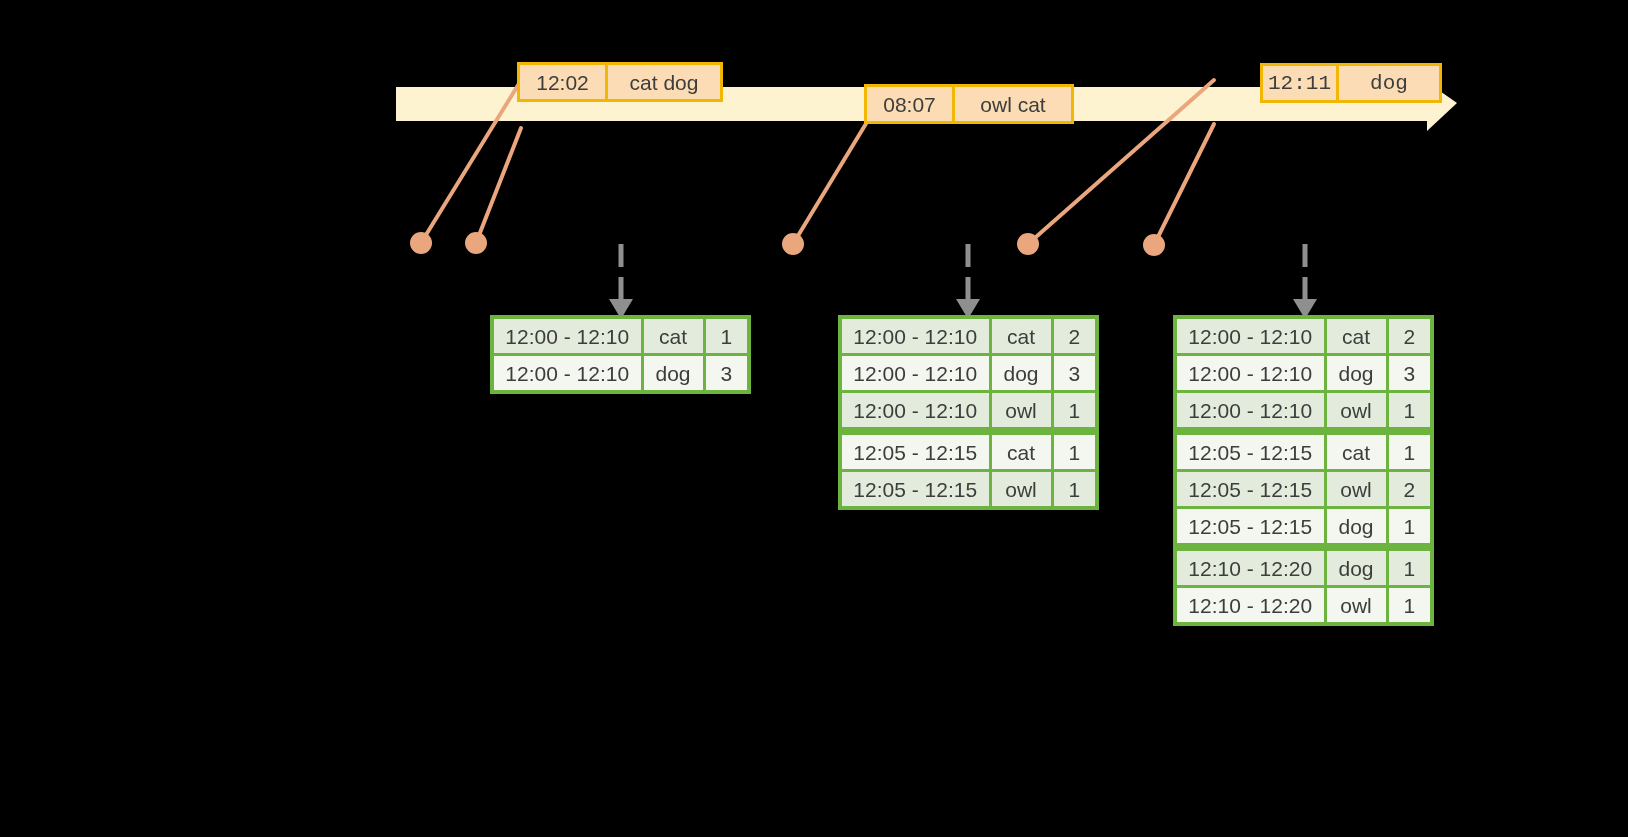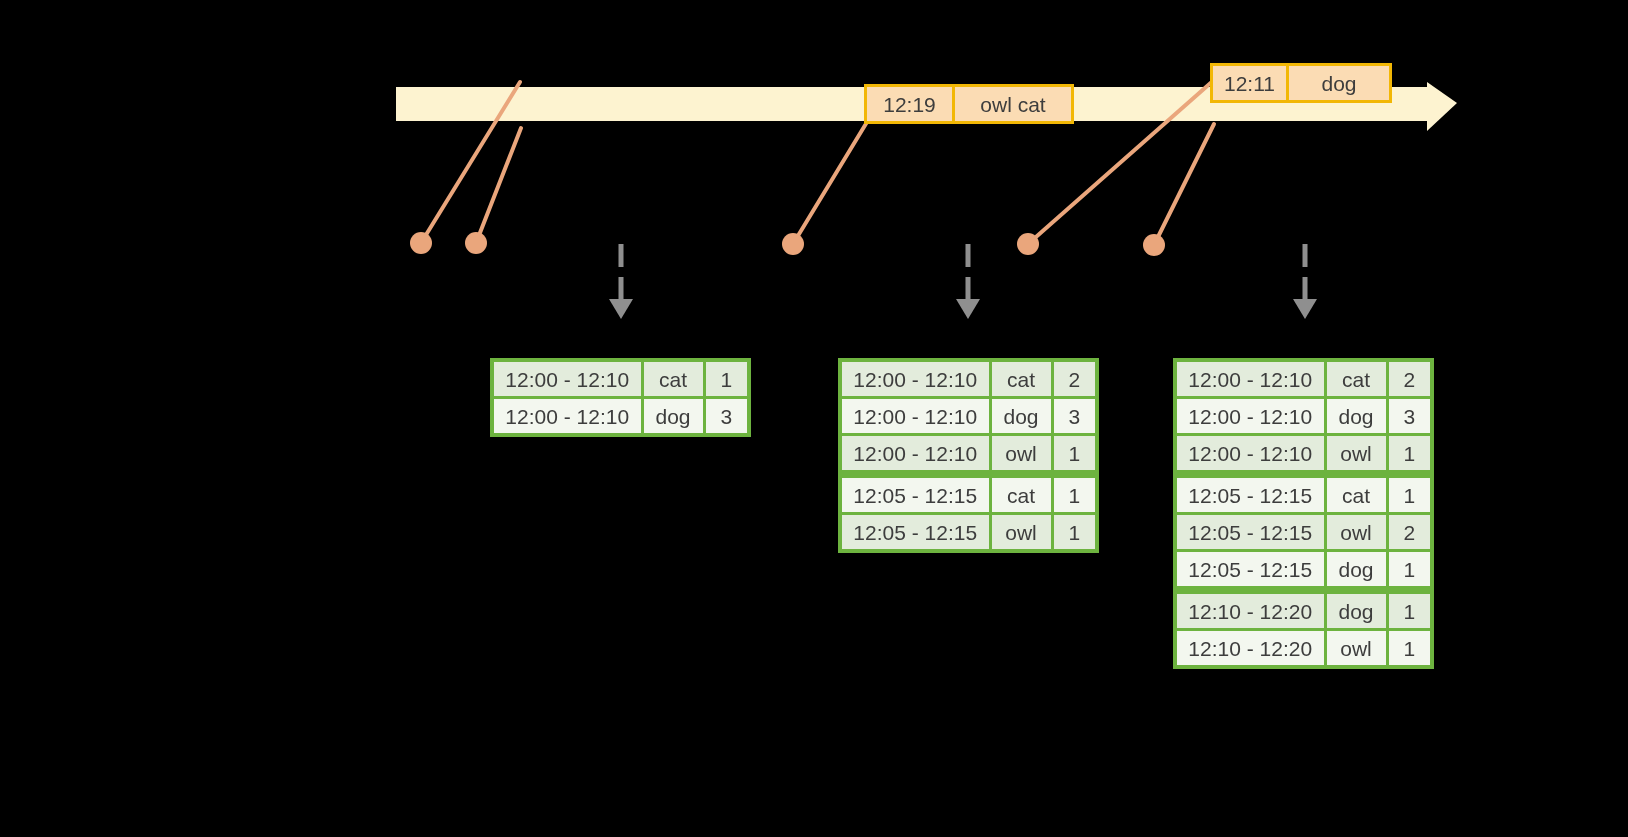--- a/index.html
+++ b/index.html
@@ -31,21 +31,21 @@
 
   table{position:absolute;border-collapse:collapse;table-layout:fixed;}
   td{padding:0;text-align:center;vertical-align:middle;
      font-size:21px;line-height:1;color:var(--text);overflow:hidden;white-space:nowrap;}
 
   table.evt{border:3px solid var(--event-border);}
   table.evt td{border:3px solid var(--event-border);height:34px;}
   table.evt tr:nth-child(odd) td{background:var(--event-cell-dark);}
   table.evt tr:nth-child(even) td{background:var(--event-cell-light);}
 
-  table.res{border:4px solid var(--result-border);margin-top:43px;}
+  table.res{border:4px solid var(--result-border);}
   table.res td{border:3px solid var(--result-border);height:34px;}
   table.res tr:nth-child(odd) td{background:var(--result-cell-dark);}
   table.res tr:nth-child(even) td{background:var(--result-cell-light);}
   table.res tr.group-start td{border-top-width:8px;}
 </style>
 </head>
 <body>
 
 <div class="canvas">
 
@@ -73,37 +73,41 @@
     <line class="trig" x1="1305" y1="244" x2="1305" y2="299"></line>
     <polygon class="trig-head" points="1293,299 1317,299 1305,319"></polygon>
   </svg>
 
   <table class="evt" style="left:517px;top:62px;width:203px;">
     <colgroup>
         <col style="width:88px">
         <col style="width:115px">
       </colgroup>
     <tbody>
+        <tr>
+      <td>12:02</td>
+      <td>cat dog</td>
+    </tr>
   </tbody>
     </table>
 
   <table class="evt" style="left:864px;top:84px;width:207px;">
     <colgroup>
         <col style="width:88px">
         <col style="width:119px">
       </colgroup>
     <tbody>
         <tr>
-      <td>12:19</td>
+      <td>08:07</td>
       <td>owl cat</td>
     </tr>
   </tbody>
     </table>
 
-  <table class="evt" style="left:1210px;top:63px;width:179px;">
+  <table class="evt" style="left:1260px;top:63px;width:179px;font-family:Liberation Mono, monospace;">
     <colgroup>
         <col style="width:76px">
         <col style="width:103px">
       </colgroup>
     <tbody>
         <tr>
       <td>12:11</td>
       <td>dog</td>
     </tr>
   </tbody>

